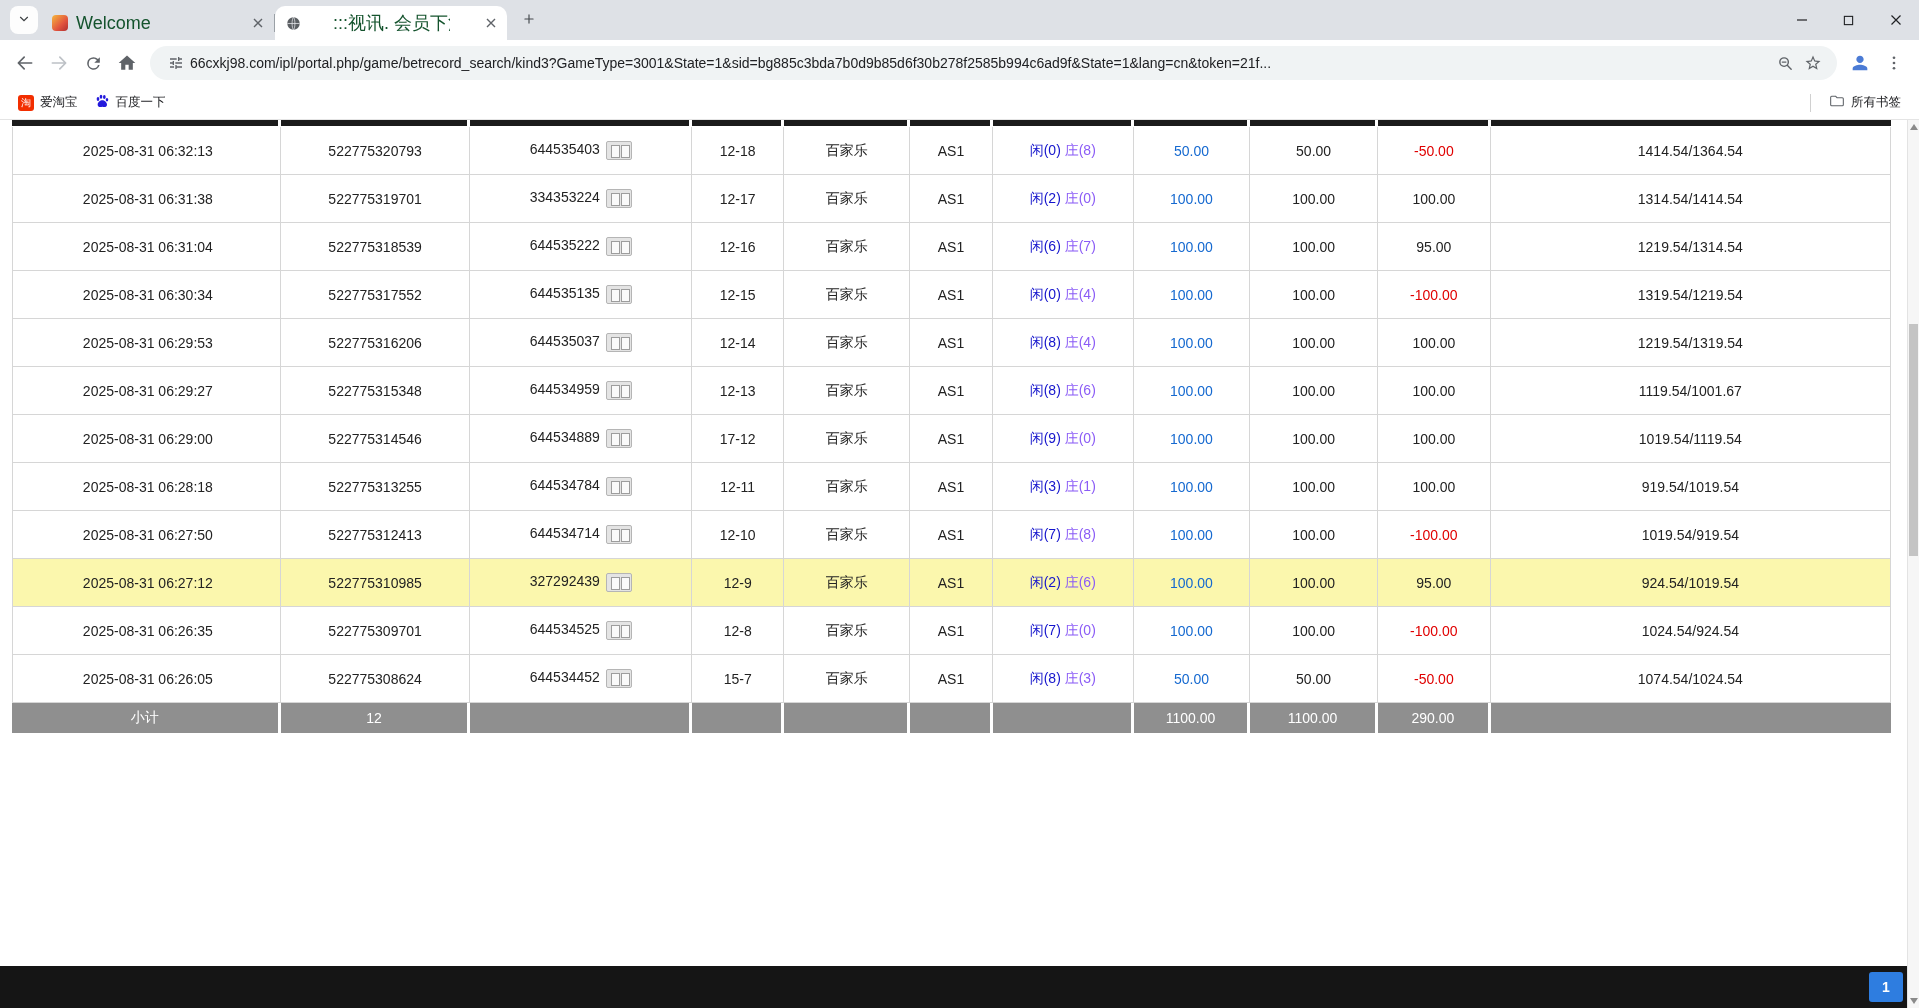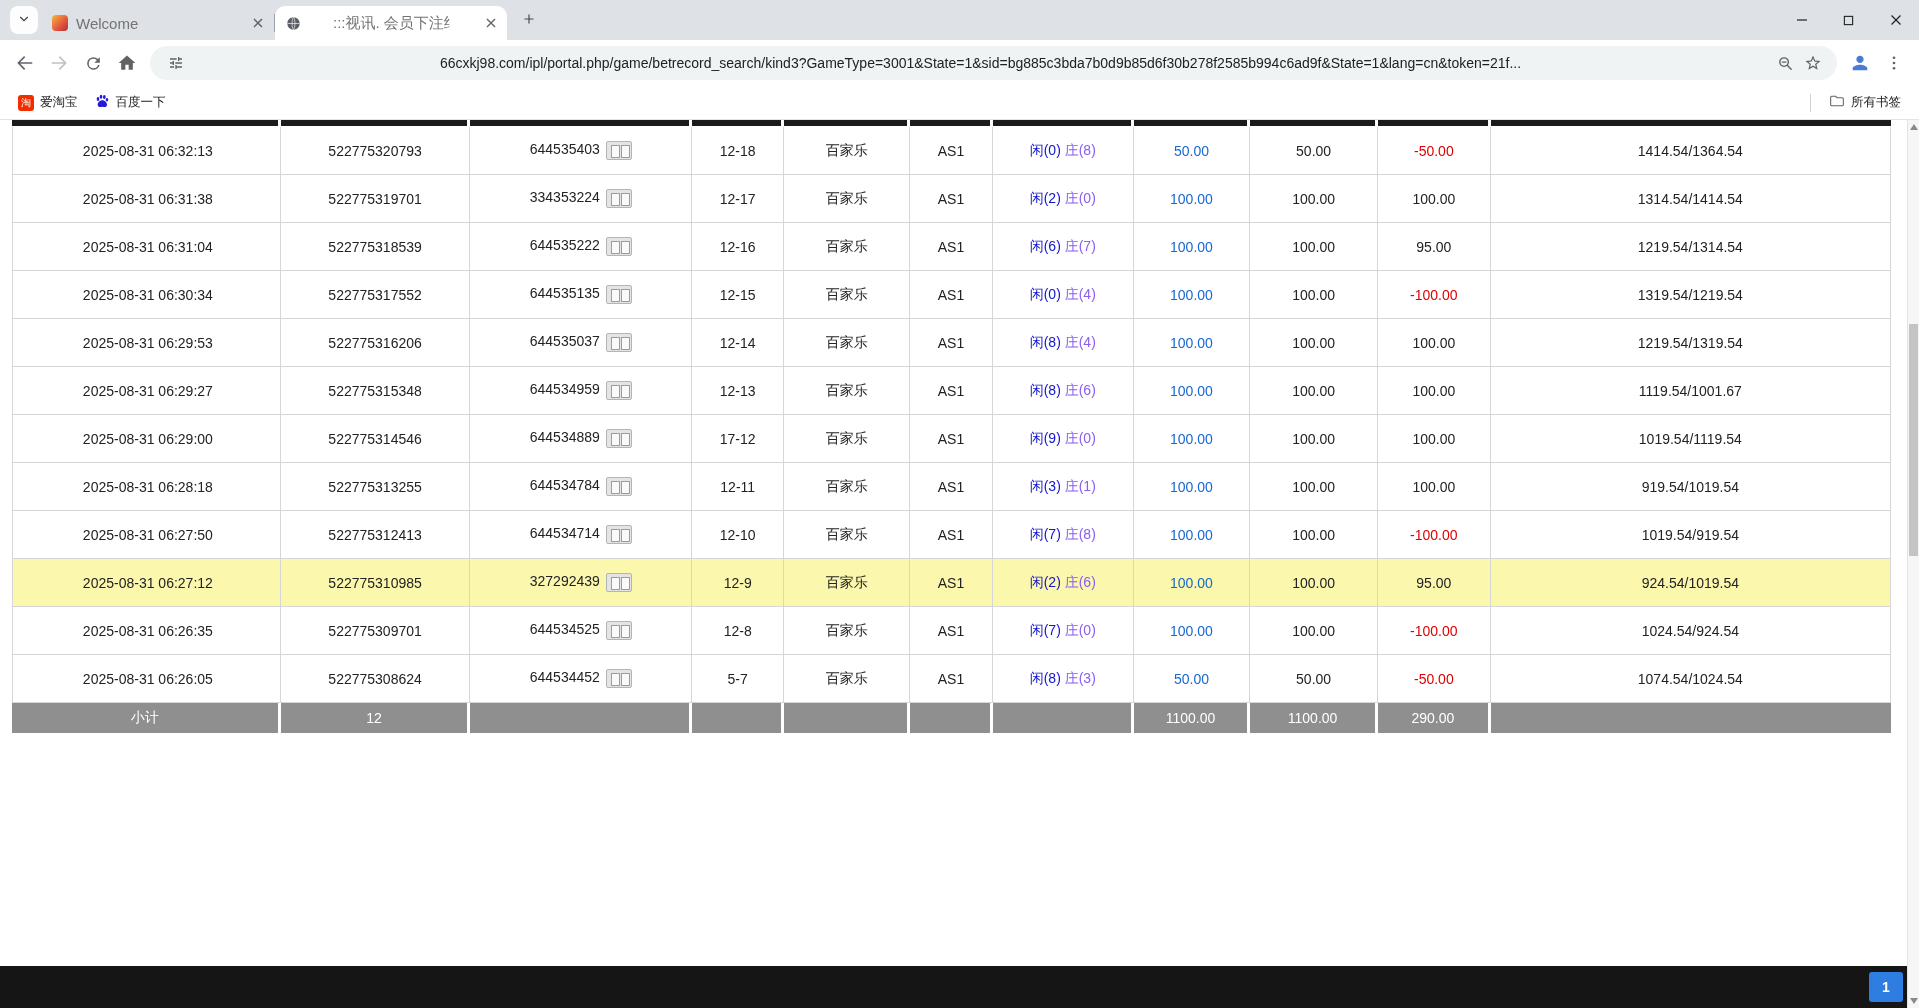--- a/index.html
+++ b/index.html
@@ -8,35 +8,35 @@
     width:1919px; height:1008px; overflow:hidden;
     font-family:"Liberation Sans", sans-serif;
     background:#fff; color:#202124;
   }
 
   
   .tabbar { height:40px; background:#dee1e6; display:flex; align-items:center; position:relative; }
   .tab-search-btn { width:28px; height:28px; margin:0 4px 0 10px; border:none; border-radius:8px;
     background:#fdfdfd; display:flex; align-items:center; justify-content:center; cursor:pointer; }
   .tab { width:232px; height:34px; margin-top:6px; align-self:flex-end; display:flex; align-items:center;
-    padding:0 8px 0 10px; border-radius:10px 10px 0 0; font-size:15px; color:#737373; cursor:pointer; }
+    padding:0 8px 0 10px; border-radius:10px 10px 0 0; font-size:18px; color:#14532d; cursor:pointer; }
   .tab.inactive { background:transparent; }
   .tab.active { background:#ffffff;gap:24px; }
   .tab .tab-title { flex:1; margin:0 8px; white-space:nowrap; overflow:hidden; }
   .tab-close { width:17px; height:17px; border-radius:50%; display:flex; align-items:center; justify-content:center; flex:0 0 auto; }
   .tab-divider { width:1px; height:18px; background:#9aa0a6; align-self:center; margin-top:6px; }
   .newtab-btn { width:28px; height:28px; margin-left:8px; border:none; background:transparent; border-radius:50%;
     display:flex; align-items:center; justify-content:center; cursor:pointer; }
   .favicon { width:16px; height:16px; flex:0 0 auto; display:inline-flex; align-items:center; justify-content:center; }
   .fav-welcome { border-radius:4px; background:linear-gradient(135deg,#f6b73c 0%,#e2543e 60%,#b03030 100%); }
   .win-controls { position:absolute; right:0; top:0; height:40px; display:flex; }
   .win-btn { width:47px; height:100%; display:flex; align-items:center; justify-content:center; cursor:pointer; }
 
   
-  .toolbar { height:46px; background:#fff; display:flex; align-items:center; padding:0 8px;text-align:center; }
+  .toolbar { height:46px; background:#fff; display:flex; align-items:center; padding:0 8px; }
   .nav-btn { width:34px; height:34px; border-radius:50%; border:none; background:transparent;
     display:flex; align-items:center; justify-content:center; cursor:pointer; flex:0 0 auto; }
   .omnibox { flex:1; min-width:0; height:34px; background:#f0f3f4; border-radius:17px; margin:0 6px;
     display:flex; align-items:center; padding:0 10px 0 12px; }
   .url-text { flex:1; min-width:0; font-size:14px; color:#202124; white-space:nowrap; overflow:hidden; }
   .omni-icon { width:28px; height:28px; display:flex; align-items:center; justify-content:center; border-radius:50%; cursor:pointer; flex:0 0 auto; }
 
   
   .bookmarks-bar { height:34px; background:#fff; display:flex; align-items:center; padding:0 10px;
     font-size:12.5px; color:#202124; border-bottom:1px solid #e4e4e4; }
@@ -474,21 +474,21 @@
     <td class="neg">-100.00</td>
     <td>1024.54/924.54</td>
   </tr>
 
   <tr class="data-row">
     <td>2025-08-31 06:26:05</td>
     <td>522775308624</td>
     <td>
       <span>644534452</span><span class="card-icon"></span>
     </td>
-    <td>5-7</td>
+    <td>15-7</td>
     <td>百家乐</td>
     <td>AS1</td>
     <td>
       <span class="xian">闲(8)</span>
       <span class="zhuang">庄(3)</span>
     </td>
     <td class="bet-amt">50.00</td>
     <td>50.00</td>
     <td class="neg">-50.00</td>
     <td>1074.54/1024.54</td>

